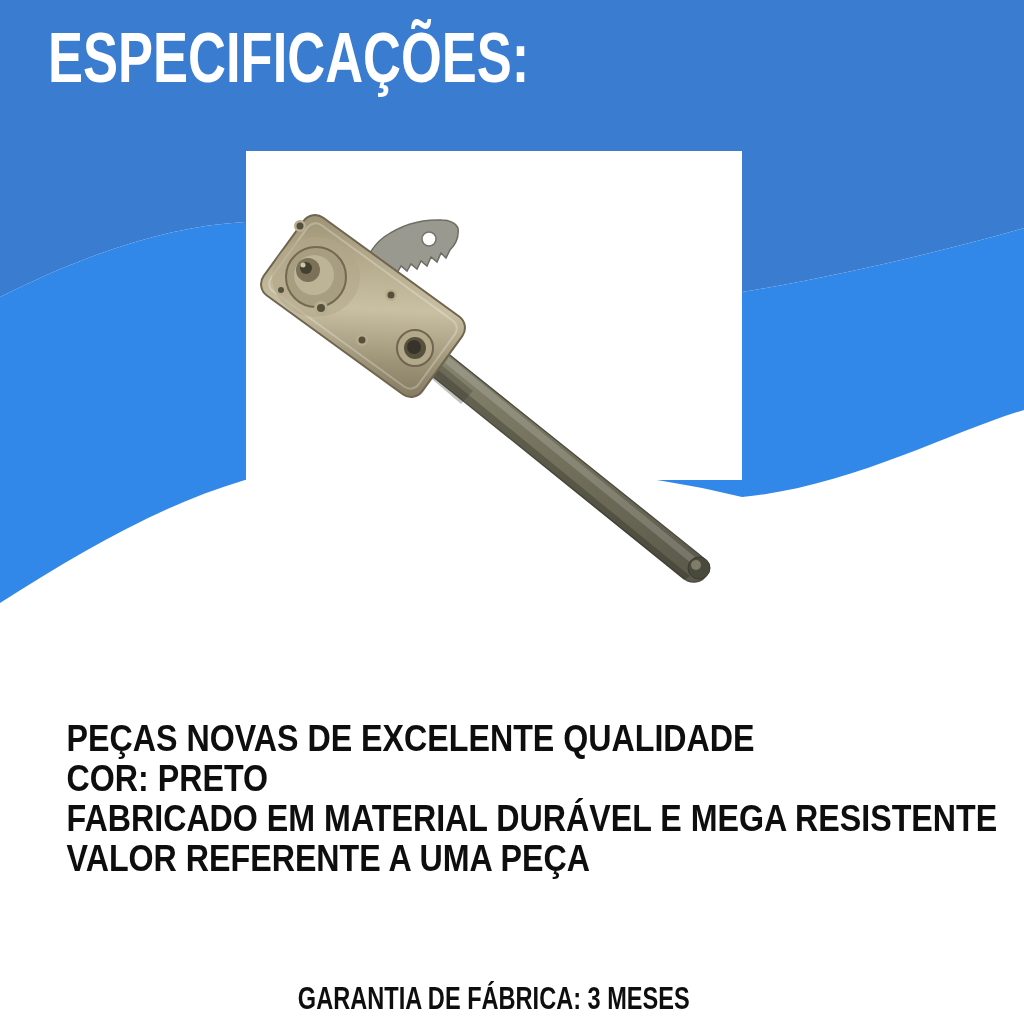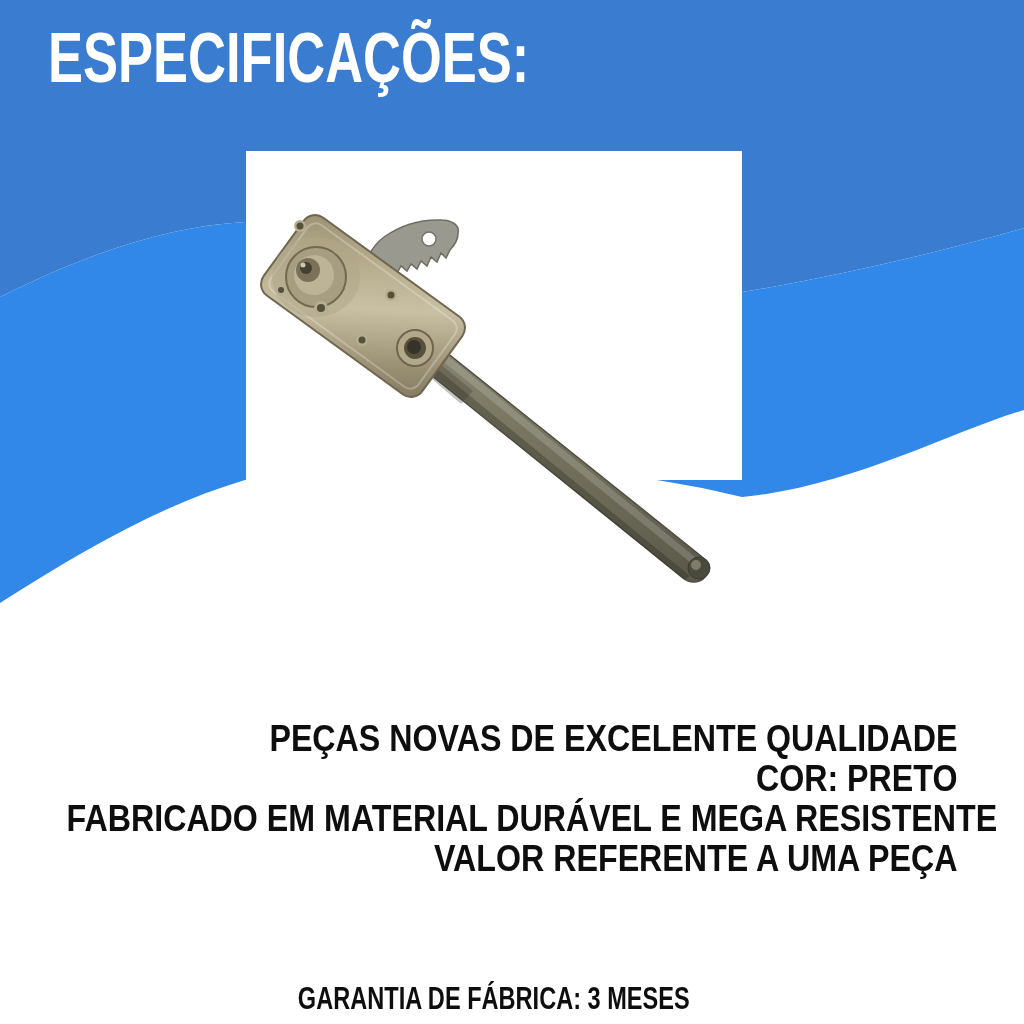--- a/index.html
+++ b/index.html
@@ -10,21 +10,21 @@
   }
   .bg-svg{position:absolute;left:0;top:0;width:1024px;height:1024px;display:block;}
   .title{
     position:absolute;left:48px;top:23px;margin:0;
     font-size:70px;line-height:70px;font-weight:bold;color:#ffffff;
     white-space:nowrap;letter-spacing:0;
     transform:scaleX(0.75);transform-origin:left top;
   }
   .specs{
     position:absolute;left:0;right:0;top:719px;
-    text-align:right;color:#0e0e0e;font-weight:bold;
+    text-align:left;color:#0e0e0e;font-weight:bold;
   }
   .spec-line{
     font-size:37px;line-height:40px;white-space:nowrap;
     transform:scaleX(0.87);transform-origin:center top;
   }
   .warranty{
     position:absolute;left:-18px;right:18px;top:983px;
     text-align:center;color:#0e0e0e;font-weight:bold;
   }
   .warranty span{

